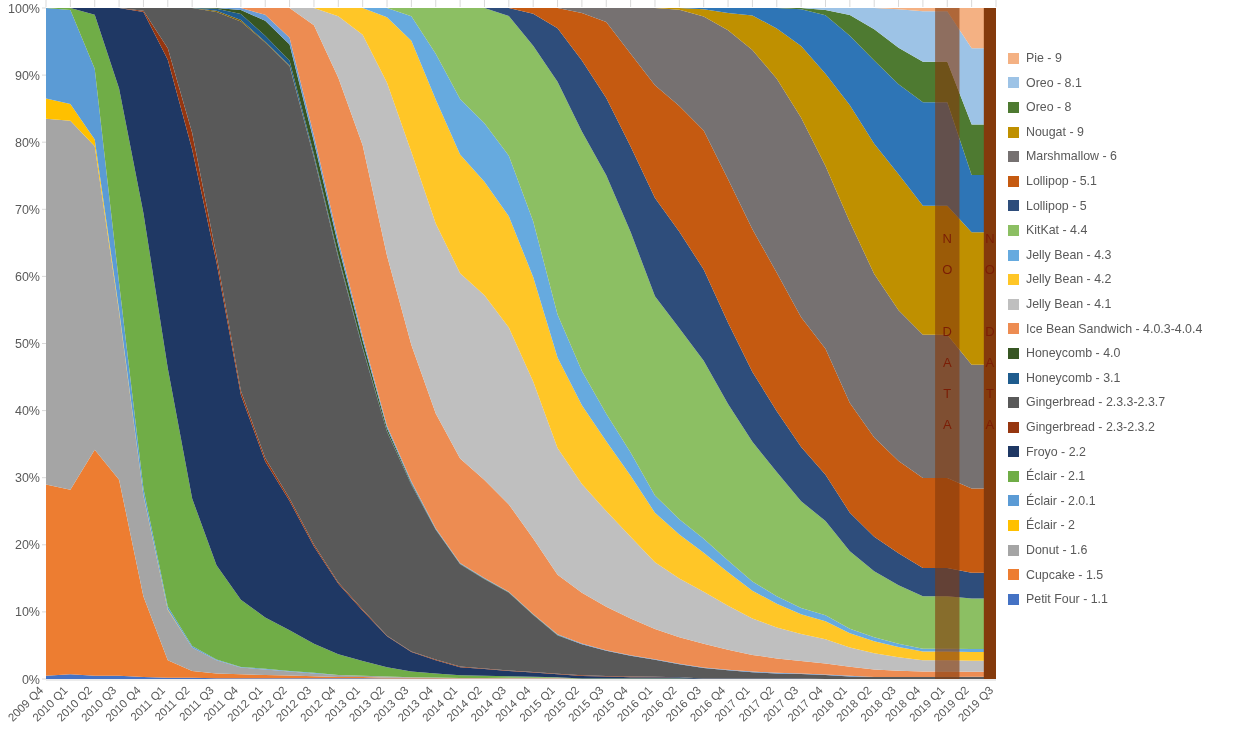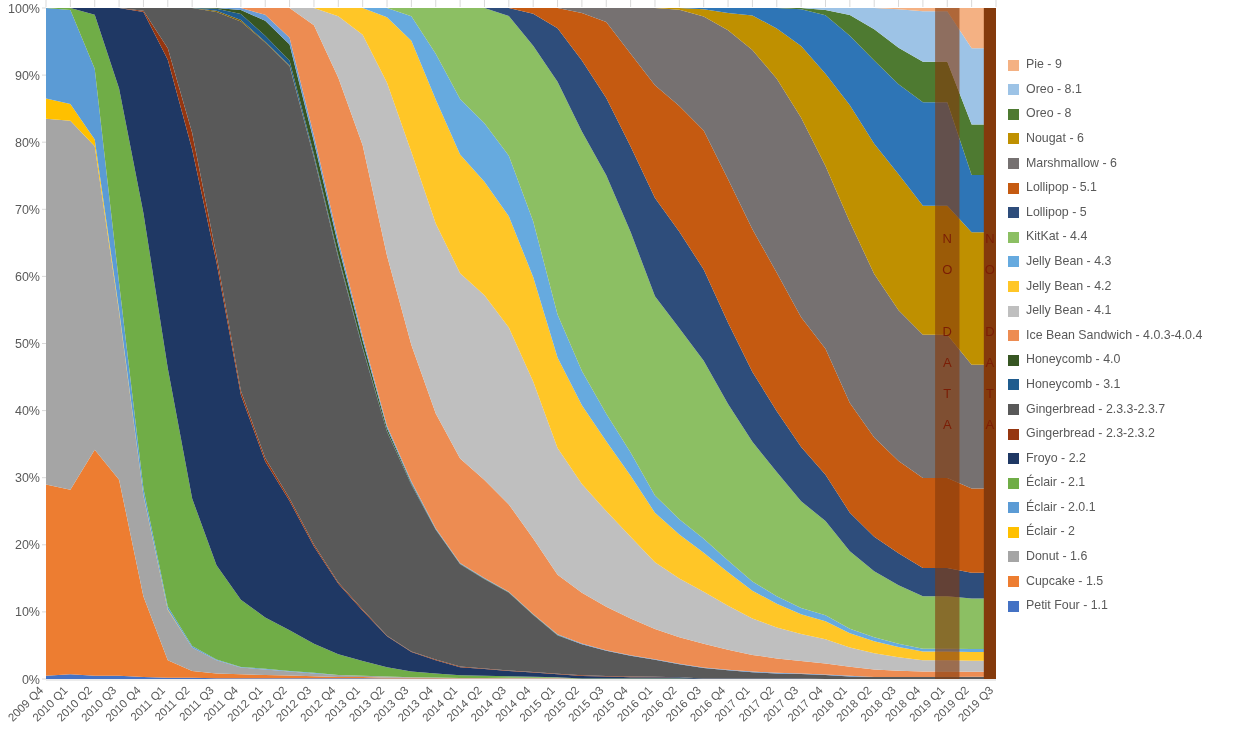--- a/index.html
+++ b/index.html
@@ -7,21 +7,21 @@
   #root{position:relative;width:1241px;height:742px;}
 
   .plot-wrap{position:absolute;left:0;top:0;width:1000px;height:742px;}
   svg.chart{display:block;}
 
   .ylabel{font-size:12.5px;fill:#595959;}
   .xlabel{font-size:11.5px;fill:#595959;}
   .nodata-text{font-size:13px;fill:#7b1d05;font-family:"Liberation Sans",sans-serif;}
 
   .legend{position:absolute;left:1008px;top:46px;width:233px;}
-  .legend-item{display:flex;align-items:flex-end;height:24.6px;}
+  .legend-item{display:flex;align-items:center;height:24.6px;}
   .legend-swatch{width:11px;height:11px;flex:0 0 11px;margin-right:7px;}
   .legend-label{font-size:12.4px;color:#595959;white-space:nowrap;line-height:1;}
 </style>
 </head>
 <body>
 
 <div id="root">
 
   <div class="plot-wrap">
     <svg class="chart" id="chartsvg" width="1000" height="742" viewBox="0 0 1000 742">
@@ -181,21 +181,21 @@
       <div class="legend-item">
         <span class="legend-swatch" style="background: rgb(157, 195, 230);"></span>
         <span class="legend-label">Oreo - 8.1</span>
       </div>
       <div class="legend-item">
         <span class="legend-swatch" style="background: rgb(78, 122, 49);"></span>
         <span class="legend-label">Oreo - 8</span>
       </div>
       <div class="legend-item">
         <span class="legend-swatch" style="background: rgb(191, 144, 0);"></span>
-        <span class="legend-label">Nougat - 6</span>
+        <span class="legend-label">Nougat - 9</span>
       </div>
       <div class="legend-item">
         <span class="legend-swatch" style="background: rgb(118, 113, 113);"></span>
         <span class="legend-label">Marshmallow - 6</span>
       </div>
       <div class="legend-item">
         <span class="legend-swatch" style="background: rgb(197, 90, 17);"></span>
         <span class="legend-label">Lollipop - 5.1</span>
       </div>
       <div class="legend-item">

